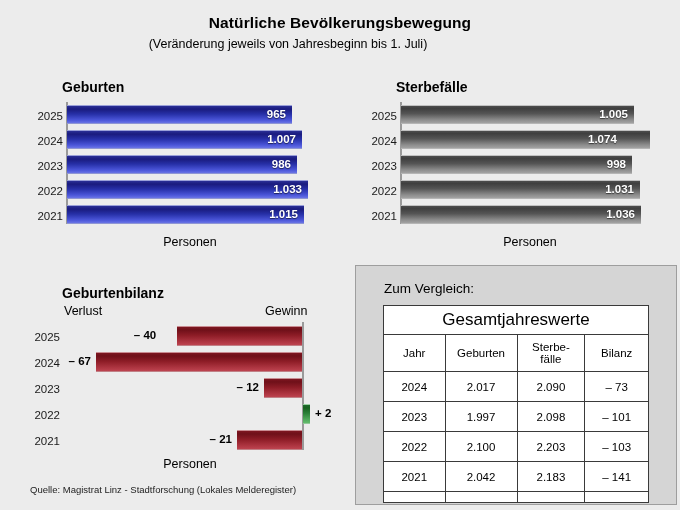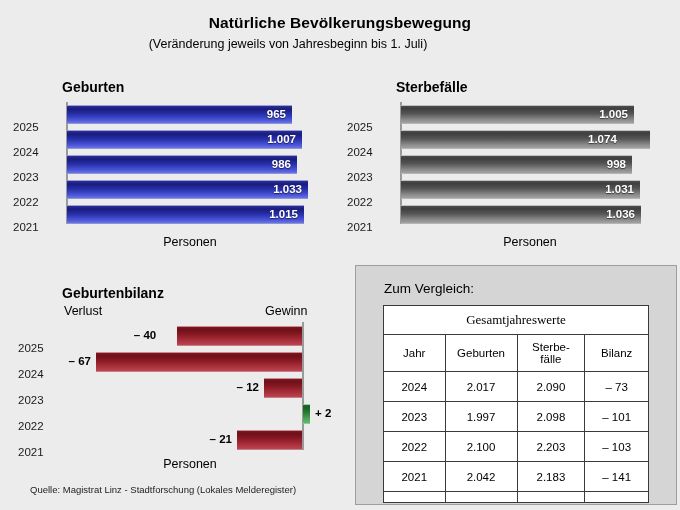--- a/index.html
+++ b/index.html
@@ -27,23 +27,22 @@
   .panel{position:absolute;}
   .panel-title{
     position:absolute;font-size:14px;font-weight:bold;
   }
   .axis-label{
     position:absolute;font-size:12.5px;text-align:center;
   }
   .side-label{position:absolute;font-size:12.5px;}
 
   .rowlabel{
-    position:absolute;font-size:11.5px;text-align:left;
+    position:absolute;font-size:11.5px;text-align:right;
     color:#1a1a1a;
-    margin-top:11px;
   }
   .axisline{position:absolute;background:#9a9a9a;width:1.5px;}
 
   .bar{position:absolute;}
   .bar.blue{
     background:linear-gradient(to bottom,#2a2f96 0%,#1a1b7e 18%,#2730a8 48%,#4a55d8 82%,#6a74e6 100%);
     border-top:1px solid #9aa0d8;border-bottom:1px solid #8f96d4;
   }
   .bar.grey{
     background:linear-gradient(to bottom,#4c4c4c 0%,#3f3f3f 15%,#555555 45%,#8d8d8d 82%,#a2a2a2 100%);
@@ -73,21 +72,21 @@
   }
   table.cmp{
     position:absolute;left:383px;top:305px;width:266px;
     border-collapse:collapse;background:#ffffff;
     font-size:11.5px;
   }
   table.cmp td,table.cmp th{
     border:1px solid #3a3a3a;text-align:center;font-weight:normal;
     padding:0;
   }
-  table.cmp .caprow td{height:28px;font-size:13px;font-family:Liberation Serif, serif;}
+  table.cmp .caprow td{height:28px;font-size:17px;}
   table.cmp .hdrow td{height:36px;line-height:1.08;}
   table.cmp .datarow td{height:29px;}
   table.cmp .datarow:first-of-type td{padding-top:5px;}
   table.cmp .spacer td{height:10px;border-top:none;}
 
   
   .source{
     position:absolute;left:30px;top:484px;font-size:9.5px;color:#222;
   }
 </style>

